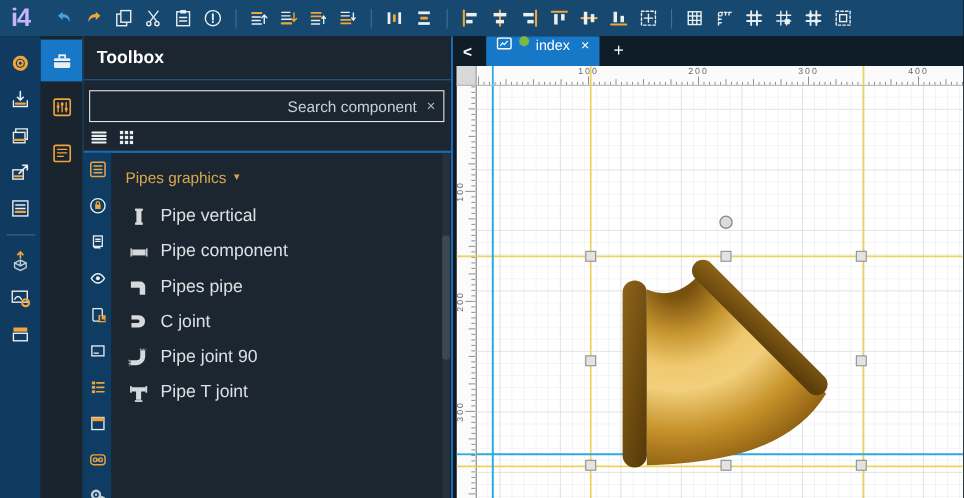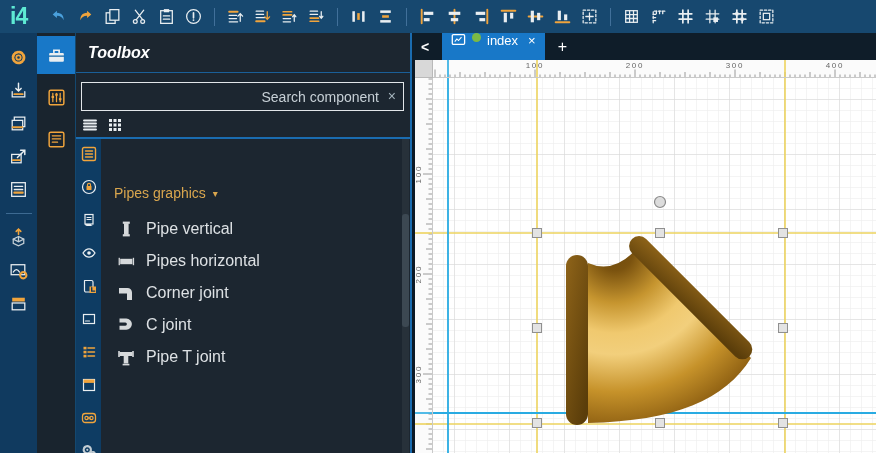--- a/index.html
+++ b/index.html
@@ -6,51 +6,51 @@
     --topbar:#17486f; --rail1:#103a5f; --rail2:#19242e; --panel:#1c2630;
     --railsel:#0e3c63; --blue:#1878c8; --orange:#f0a43c; --red:#c32222;
     --green:#7cb944; --gyellow:#edd35e; --gblue:#29abe2;
   }
   html,body{margin:0;padding:0;background:#0d1b26;}
   .screen{position:relative;width:876px;height:453px;overflow:hidden;
           font-family:"Liberation Sans",sans-serif;background:#0d1b26;}
   
   .topbar{position:absolute;left:0;top:0;width:876px;height:33px;background:var(--topbar);
           display:flex;align-items:center;padding-left:10px;box-sizing:border-box;}
-  .logo{color:#5eead4;font-size:23px;font-weight:bold;letter-spacing:-1px;margin-right:18px;text-align:center;}
+  .logo{color:#c4b5fd;font-size:23px;font-weight:bold;letter-spacing:-1px;margin-right:18px;text-align:center;}
   .tbi{width:27px;height:26px;display:flex;align-items:center;justify-content:center;cursor:pointer;}
   .tbsep{width:1px;height:18px;background:#41709a;margin:0 7px;}
   
   .rail1{position:absolute;left:0;top:33px;width:37px;height:420px;background:var(--rail1);
          display:flex;flex-direction:column;align-items:center;}
   .ric{height:33px;display:flex;align-items:center;justify-content:center;cursor:pointer;}
   .ric:first-child{margin-top:8px;}
   .rail-div{width:26px;height:1px;background:#3d6a92;margin:7px 0;}
   .rail2{position:absolute;left:37px;top:33px;width:38px;height:420px;background:var(--rail2);
          display:flex;flex-direction:column;align-items:center;padding-top:3px;box-sizing:border-box;}
   .r2ic{width:38px;height:38px;display:flex;align-items:center;justify-content:center;cursor:pointer;margin-bottom:4px;}
   .r2ic.active{background:var(--blue);}
   
   .toolbox{position:absolute;left:75px;top:33px;width:337px;height:420px;background:var(--panel);
            border-right:2px solid #1a6cb0;border-left:1px solid #14486f;box-sizing:border-box;
            display:flex;flex-direction:column;}
   .tb-head{height:39px;line-height:39px;padding-left:12px;color:#fff;font-size:16px;font-weight:bold;
-           border-bottom:1px solid #1a5f98;flex:0 0 39px;font-style:italic;}
+           border-bottom:1px solid #1a5f98;flex:0 0 39px;}
   .search-row{margin:9px 6px 0 5px;position:relative;height:27px;border:1px solid #e2e6e9;flex:0 0 27px;}
   .search-row input{width:100%;height:100%;background:transparent;border:none;outline:none;color:#cfd8de;
            font-size:14px;padding:0 24px 0 8px;box-sizing:border-box;font-family:Liberation Sans, sans-serif;text-align:right;}
   .search-row input::placeholder{color:#c7d0d6;opacity:1;}
   .clear{position:absolute;right:7px;top:4px;color:#a5b4bd;font-size:14px;line-height:18px;cursor:pointer;}
   .view-row{display:flex;gap:9px;padding:6px 0 4px 6px;border-bottom:2px solid #1a6cb0;flex:0 0 auto;}
   .vt{width:16px;height:16px;cursor:pointer;}
   .tb-body{flex:1;display:flex;position:relative;min-height:0;}
   .cat-rail{width:25px;background:var(--railsel);display:flex;flex-direction:column;align-items:center;
             padding-top:7px;gap:17px;flex:0 0 25px;}
   .cric{width:16px;height:16px;cursor:pointer;}
-  .comp-list{flex:1;padding-top:22px;overflow:hidden;margin-top:20px;}
+  .comp-list{flex:1;padding-top:10px;overflow:hidden;}
   .cat-head{color:#d9a64e;font-size:14px;padding:4px 0 12px 13px;display:flex;gap:7px;align-items:center;cursor:pointer;}
   .caret{font-size:10px;}
   .row{height:32px;display:flex;align-items:center;padding-left:15px;gap:10px;color:#dde1e4;
        font-size:16px;box-sizing:border-box;cursor:pointer;}
   .row.hl{background:#353e47;border:2px solid var(--red);padding-left:13px;}
   .pic{width:20px;height:18px;flex:0 0 20px;display:flex;align-items:center;}
   .scrollbar{position:absolute;right:1px;top:0;bottom:0;width:7px;background:rgba(255,255,255,.05);}
   .thumb{position:absolute;right:0;top:75px;width:7px;height:113px;background:#3c4852;border-radius:3px;}
   
   .canvas-area{position:absolute;left:412px;top:33px;width:464px;height:420px;background:#0c1925;}
@@ -421,37 +421,46 @@
      <span>Pipe vertical</span>
    </div>
           <div class="row ">
      <span class="pic">
               <svg width="20" height="18" viewBox="0 0 20 18" fill="#d6d9db">
                 <rect x="4.2" y="6.8" width="12.2" height="5.4"></rect>
                 <rect x="2.6" y="5.8" width="1.3" height="7.4"></rect>
                 <rect x="16.8" y="5.8" width="1.3" height="7.4"></rect>
               </svg>
             </span>
-     <span>Pipes horizontal</span>
+     <span>Pipe component</span>
    </div>
           <div class="row ">
      <span class="pic">
               <svg width="20" height="18" viewBox="0 0 20 18" fill="#d6d9db">
                 <path d="M3 4h8.5a4.5 4.5 0 014.5 4.5V16h-5V9.5H3z"></path>
               </svg>
             </span>
-     <span>Corner joint</span>
+     <span>Pipes pipe</span>
    </div>
           <div class="row ">
      <span class="pic">
               <svg width="20" height="18" viewBox="0 0 20 18" fill="#d6d9db">
                 <path d="M3.5 2.5h6.8a5.6 5.6 0 010 11.2H3.5v-4h5.8a1.6 1.6 0 000-3.2H3.5z"></path>
               </svg>
             </span>
      <span>C joint</span>
+   </div>
+          <div class="row ">
+     <span class="pic">
+              <svg width="20" height="18" viewBox="0 0 20 18" fill="#d6d9db">
+                <path d="M11.5 2.5H16V8a8 8 0 01-8 8H2.5v-4.5H8A3.5 3.5 0 0011.5 8z"></path>
+                <path d="M11 1.5h6M1.5 11v6" stroke="#d6d9db" stroke-width="1" stroke-dasharray="1.6 1.1" fill="none"></path>
+              </svg>
+            </span>
+     <span>Pipe joint 90</span>
    </div>
           <div class="row ">
      <span class="pic">
               <svg width="20" height="18" viewBox="0 0 20 18" fill="#d6d9db">
                 <path d="M3.5 4h13v4h-4.2v7.5H7.7V8H3.5z"></path>
                 <rect x="2.2" y="3" width="1.6" height="6"></rect>
                 <rect x="16.2" y="3" width="1.6" height="6"></rect>
                 <rect x="6.6" y="15.8" width="6.8" height="1.6"></rect>
               </svg>
             </span>

